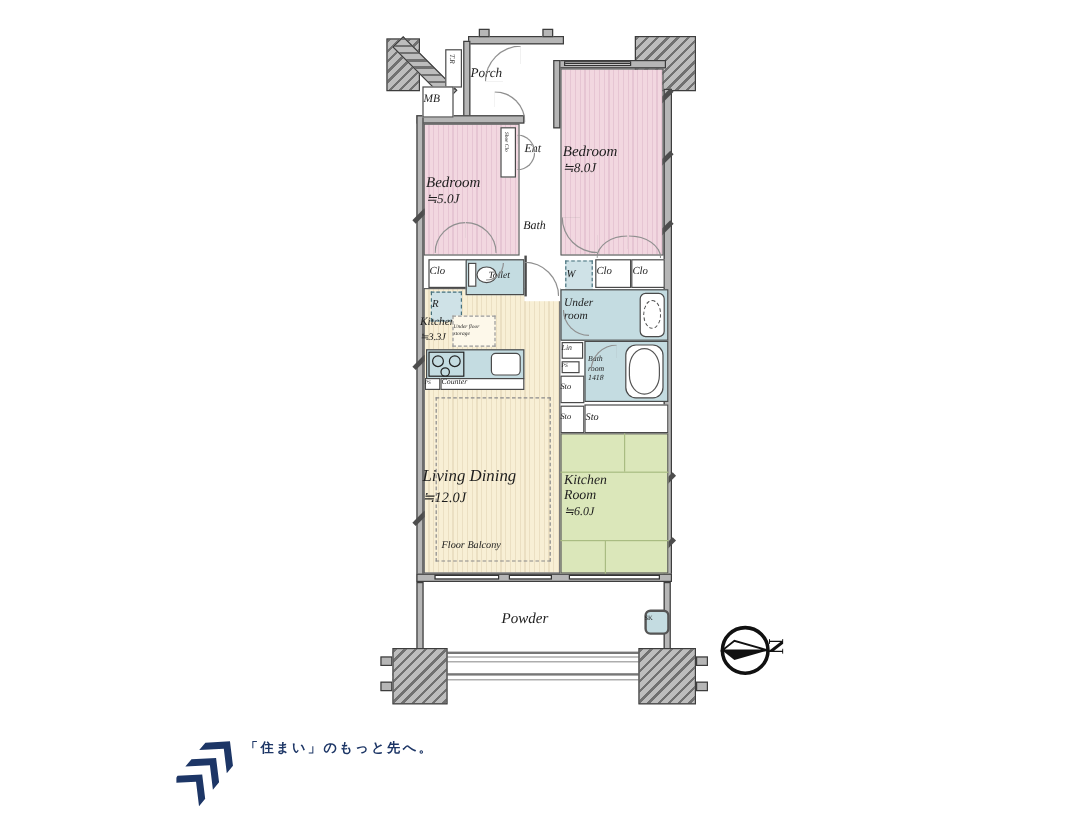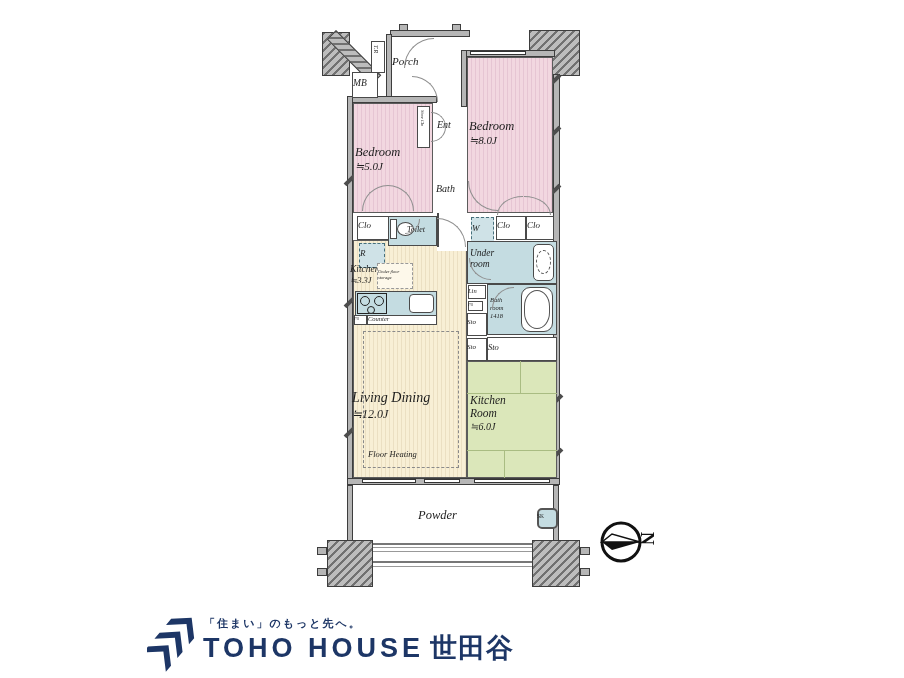--- a/index.html
+++ b/index.html
@@ -121,21 +121,21 @@
   <div class="stove-burner" style="left:367px;top:306px;width:6px;height:6px;"></div>
   <div class="wbox" style="left:409px;top:294px;width:25px;height:19px;border-radius:4px;"></div>
   <div class="wbox" style="left:367px;top:315px;width:70px;height:10px;"></div>
   <div class="lb" style="left:368px;top:316px;width:68px;font-size:6.5px;">Counter</div>
   <div class="wbox" style="left:354px;top:315px;width:13px;height:10px;"></div>
   <div class="lb" style="left:354px;top:317px;width:13px;font-size:4.5px;">PS</div>
 
   <div style="position:absolute;left:363px;top:331px;width:96px;height:137px;border:1.5px dashed #8a8a8a;box-sizing:border-box;"></div>
   <div class="lb" style="left:352px;top:391px;width:112px;font-size:14px;">Living Dining</div>
   <div class="lb" style="left:352px;top:408px;width:112px;font-size:12px;">≒12.0J</div>
-  <div class="lb" style="left:368px;top:450px;width:90px;font-size:8.5px;text-align:left;">Floor Heating</div>
+  <div class="lb" style="left:368px;top:450px;width:90px;font-size:8.5px;text-align:left;">Floor Balcony</div>
 
   <div class="dash" style="left:471px;top:217px;width:23px;height:27px;"></div>
   <div class="lb" style="left:472px;top:224px;width:21px;font-size:9px;">W</div>
   <div class="wbox" style="left:496px;top:216px;width:30px;height:24px;"></div>
   <div class="lb" style="left:497px;top:221px;width:28px;font-size:9px;">Clo</div>
   <div class="wbox" style="left:526px;top:216px;width:28px;height:24px;"></div>
   <div class="lb" style="left:527px;top:221px;width:26px;font-size:9px;">Clo</div>
   <div class="bluebox" style="left:467px;top:241px;width:90px;height:43px;"></div>
   <div class="lb" style="left:470px;top:249px;width:56px;font-size:9.5px;">Under</div>
   <div class="lb" style="left:470px;top:260px;width:56px;font-size:9.5px;">room</div>
@@ -201,17 +201,14 @@
   <div class="compass-n">N</div>
 
   <svg style="position:absolute;left:147px;top:610px;" width="52" height="62" viewBox="0 0 52 62">
     <g fill="#1d3666" transform="rotate(40 26 30)">
       <path d="M11 15 L26 1 L41 15 L41 23 L26 9 L11 23 Z"></path>
       <path d="M11 33 L26 19 L41 33 L41 41 L26 27 L11 41 Z"></path>
       <path d="M11 51 L26 37 L41 51 L41 59 L26 45 L11 59 Z"></path>
     </g>
   </svg>
   <div class="logo-tagline">「住まい」のもっと先へ。</div>
-  <div class="logo-brand">
-    <span>TOHO HOUSE</span><span class="region">世田谷</span>
-  </div>
 
 </div>
 
 </body></html>

